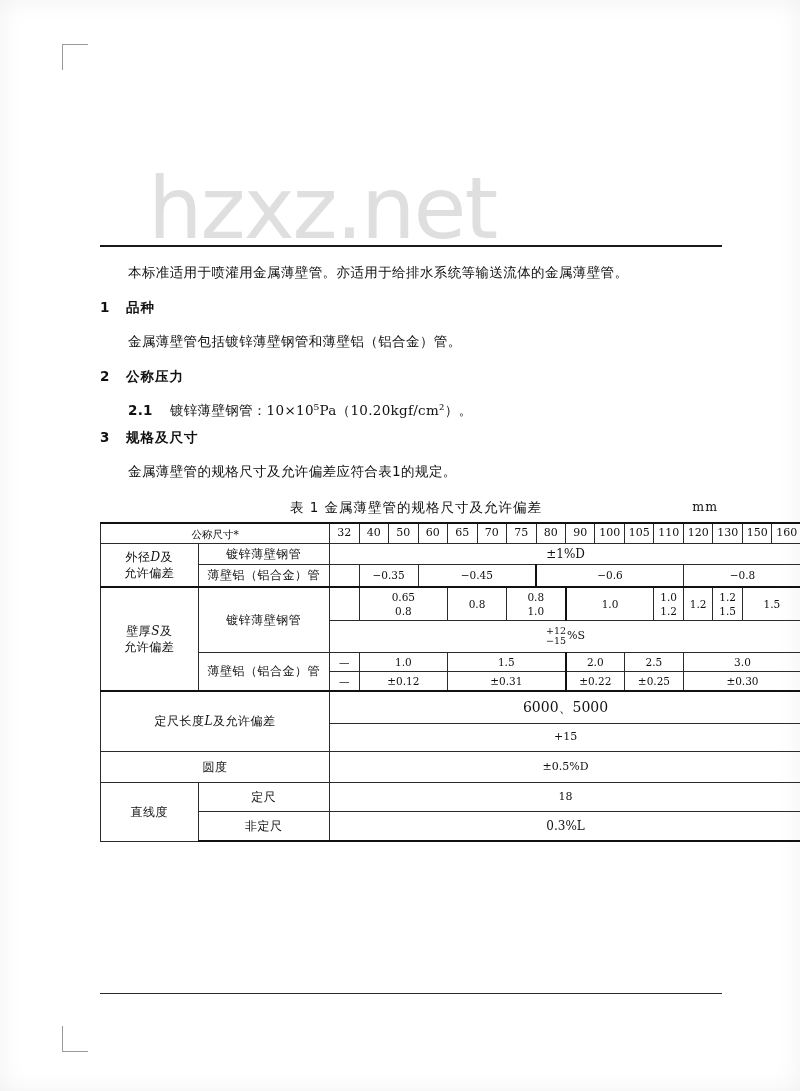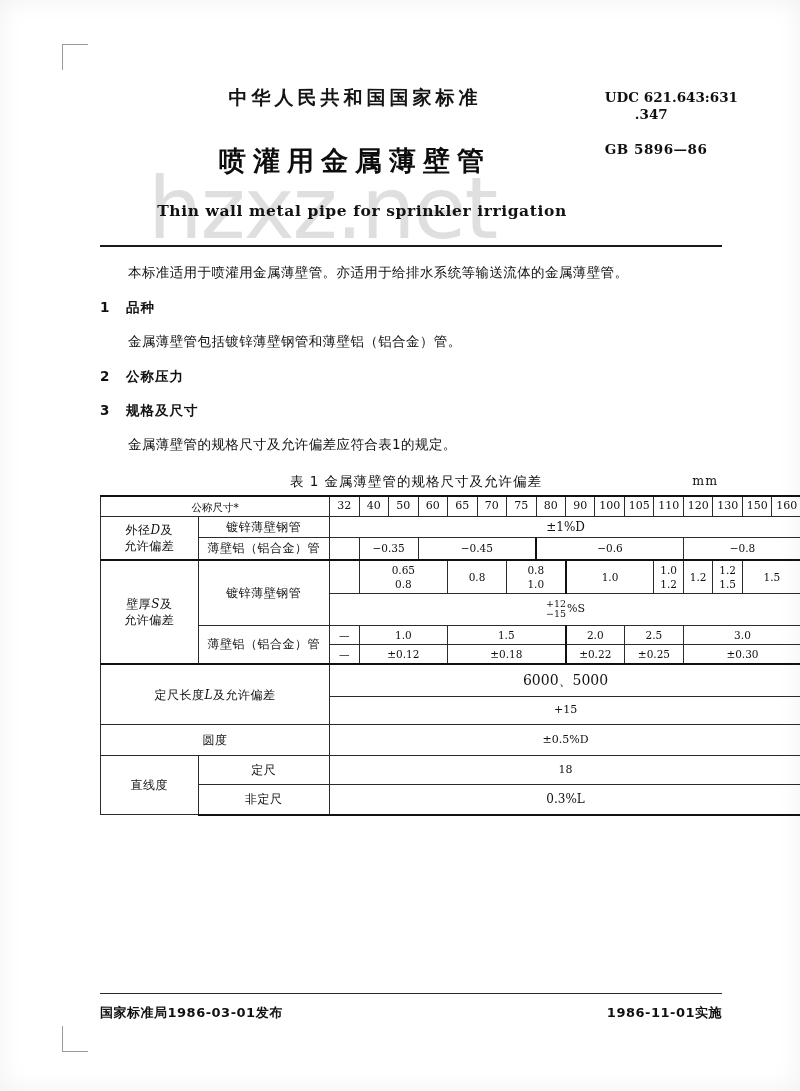--- a/index.html
+++ b/index.html
@@ -231,49 +231,36 @@
   <div class="page-edge"></div>
   <div class="corner-mark" style="left:62px;top:44px;width:1px;height:26px;"></div>
   <div class="corner-mark" style="left:62px;top:44px;width:26px;height:1px;"></div>
   <div class="corner-mark" style="left:62px;top:1026px;width:1px;height:26px;"></div>
   <div class="corner-mark" style="left:62px;top:1051px;width:26px;height:1px;"></div>
 
   <div class="sheet">
 
     <div class="watermark">hzxz.net</div>
 
-    <div class="hdr">
-      <div class="nat-std">中华人民共和国国家标准</div>
-      <div class="main-title">喷灌用金属薄壁管</div>
-      <div class="en-title">Thin wall metal pipe for sprinkler irrigation</div>
-      <div class="code-block">
-        <div>
-          <span>UDC</span>
-          <span>621.643:631</span>
-        </div>
-        <div class="udc-line2">.347</div>
-        <div class="gb-line">
-          <span>GB</span>
-          <span>5896—86</span>
-        </div>
-      </div>
-    </div>
 
     <div class="rule-top"></div>
 
     <div class="body-area">
       <div class="para-indent">本标准适用于喷灌用金属薄壁管。亦适用于给排水系统等输送流体的金属薄壁管。</div>
 
       <div class="clause">
         <span class="num">1</span><span>品种</span>
       </div>
       <div class="para-indent">金属薄壁管包括镀锌薄壁钢管和薄壁铝（铝合金）管。</div>
 
       <div class="clause">
         <span class="num">2</span><span>公称压力</span>
+      </div>
+      <div class="sub-clause">
+        <span class="snum">2.1</span><span class="ser">镀锌薄壁钢管：10×10⁵Pa（10.20kgf/cm²）。</span>
       </div>
 
       <div class="clause">
         <span class="num">3</span><span>规格及尺寸</span>
       </div>
       <div class="para-indent" style="margin-bottom:0;">金属薄壁管的规格尺寸及允许偏差应符合表1的规定。</div>
 
       <div class="tbl-cap">
         <span>表 1    金属薄壁管的规格尺寸及允许偏差</span>
         <span class="tbl-unit">mm</span>
@@ -371,21 +358,21 @@
             <td colspan="3">1.0</td>
             <td colspan="4">1.5</td>
             <td colspan="2" class="thick-left">2.0</td>
             <td colspan="2">2.5</td>
             <td colspan="4">3.0</td>
           </tr>
 
           <tr>
             <td>—</td>
             <td colspan="3">±0.12</td>
-            <td colspan="4">±0.18</td>
+            <td colspan="4">±0.31</td>
             <td colspan="2" class="thick-left">±0.22</td>
             <td colspan="2">±0.25</td>
             <td colspan="4">±0.30</td>
           </tr>
 
           <tr>
             <td class="lbl thick-top" colspan="2" rowspan="2">
               <span>定尺长度<i>L</i>及允许偏差</span>
             </td>
             <td class="thick-top" colspan="16" style="padding:6px 0;font-size:14px;">6000、5000</td>
@@ -406,19 +393,15 @@
           </tr>
           <tr>
             <td class="lbl-wide thick-bottom" style="padding:6px 0;">非定尺</td>
             <td class="thick-bottom" colspan="16" style="font-size:12px;">0.3%L</td>
           </tr>
         </tbody>
       </table>
     </div>
 
     <div class="footer-rule"></div>
-    <div class="footer">
-      <span class="left">国家标准局1986-03-01发布</span>
-      <span class="right">1986-11-01实施</span>
-    </div>
 
   </div>
 </div>
 
 </body></html>

